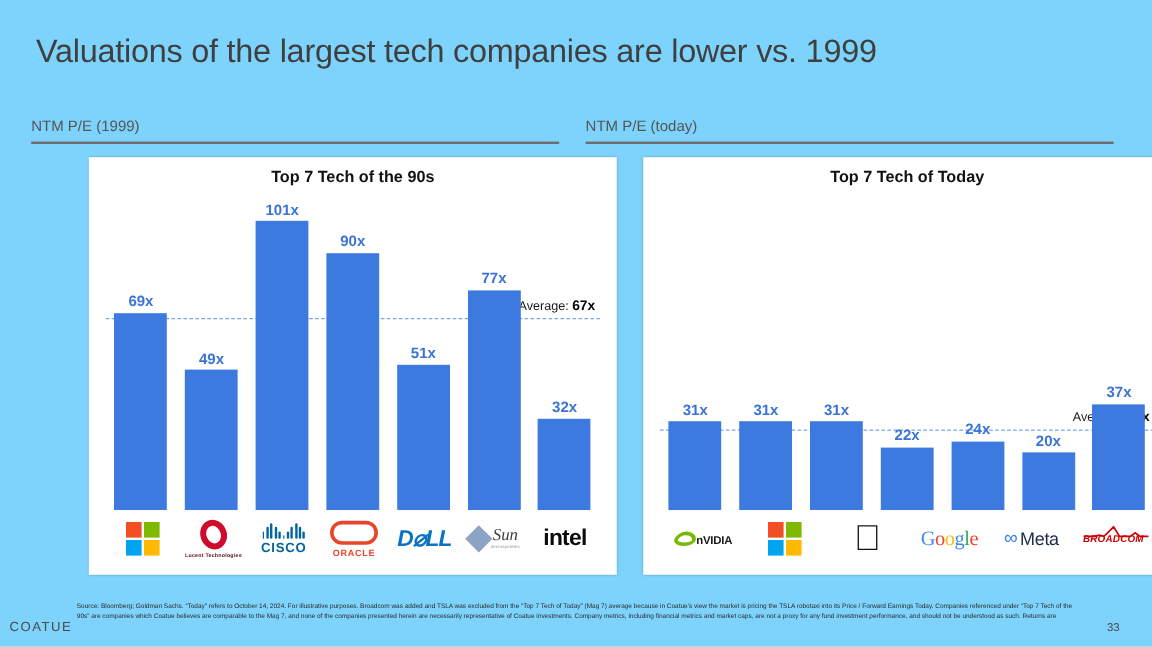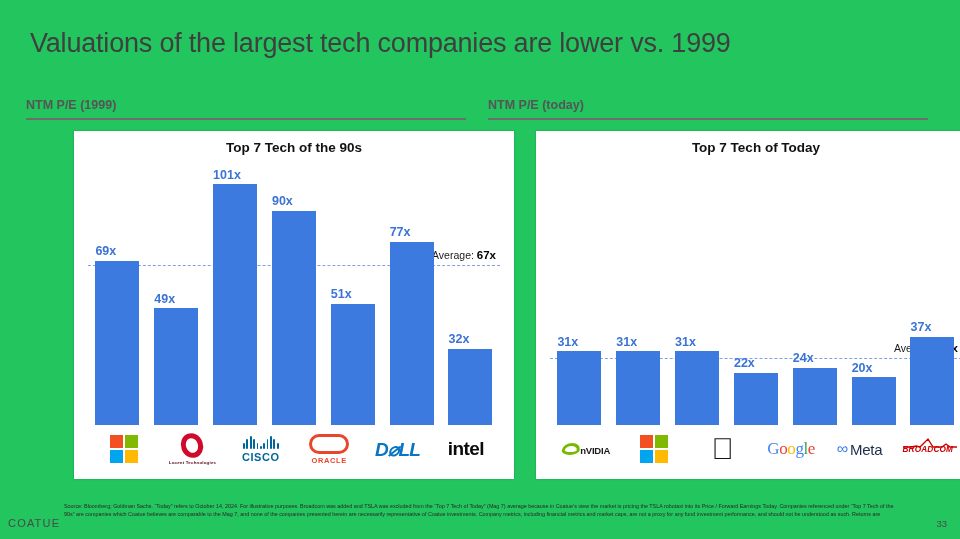--- a/index.html
+++ b/index.html
@@ -5,42 +5,41 @@
   * { box-sizing: border-box; margin: 0; padding: 0; }
   html, body {
     width: 960px; height: 539px;
     background: #eeeeee;
     font-family: "Liberation Sans", sans-serif;
     overflow: hidden;
   }
   .slide {
     position: relative;
     width: 960px; height: 539px;
-    background: #22c55e;
+    background: #7dd3fc;
   }
   .slide-title {
     position: absolute;
     left: 30px; top: 28px;
     font-size: 27px;
     font-weight: 400;
     color: #3f3f3f;
     letter-spacing: -0.2px;
     white-space: nowrap;
   }
 
   
   .panel { position: absolute; top: 98px; width: 440px; }
   .panel-left  { left: 26px; }
   .panel-right { left: 488px; }
 
   .panel-label {
     font-size: 12.5px;
     color: #555555;
     padding-bottom: 6px;
-    font-weight: bold;
   }
   .panel-rule {
     height: 2px;
     background: #6d6d6d;
     width: 100%;
   }
 
   .chart-card {
     margin-top: 11px;
     background: #ffffff;
@@ -73,20 +72,21 @@
     align-items: flex-end;
     justify-content: space-around;
   }
   .bar-slot {
     position: relative;
     width: 44px;
     height: 100%;
     display: flex;
     flex-direction: column;
     justify-content: flex-end;
+    align-items: center;
   }
   .bar-value {
     font-size: 12.5px;
     font-weight: bold;
     color: #3b74d4;
     margin-bottom: 3px;
     line-height: 1;
   }
   .bar {
     width: 44px;
@@ -211,21 +211,21 @@
   }
   .footer-brand {
     position: absolute;
     left: 8px; bottom: 10px;
     font-size: 11px;
     letter-spacing: 1.2px;
     color: #4a4a4a;
   }
   .page-num {
     position: absolute;
-    right: 13px; bottom: 10px;
+    right: 27px; bottom: 10px;
     font-size: 9.5px;
     color: #4a4a4a;
   }
 </style>
 </head>
 <body>
 
 <div class="slide">
 
   <div class="slide-title">Valuations of the largest tech companies are lower vs. 1999</div>
@@ -311,20 +311,29 @@
         <div class="logo-slot">
           <div class="oracle">
             <div class="oracle-ring"></div>
             <div class="oracle-txt">ORACLE</div>
           </div>
         </div>
         <div class="logo-slot">
           <div class="dell-txt">D⌀LL</div>
         </div>
         <div class="logo-slot">
+          <div class="sun">
+            <div class="sun-mark"></div>
+            <div class="sun-txt">
+              <div class="sun-name">Sun</div>
+              <div class="sun-sub">microsystems</div>
+            </div>
+          </div>
+        </div>
+        <div class="logo-slot">
           <div class="intel-txt">intel</div>
         </div>
       </div>
     </div>
   </div>
 
   <div class="panel panel-right">
     <div class="panel-label">NTM P/E (today)</div>
     <div class="panel-rule"></div>
 

